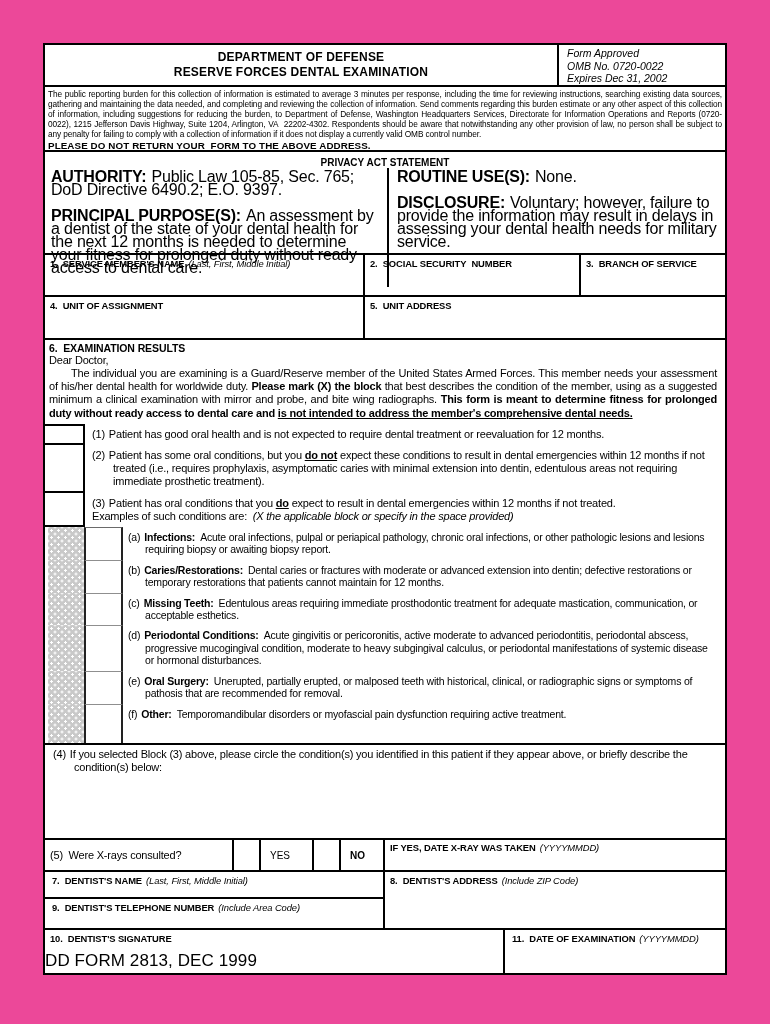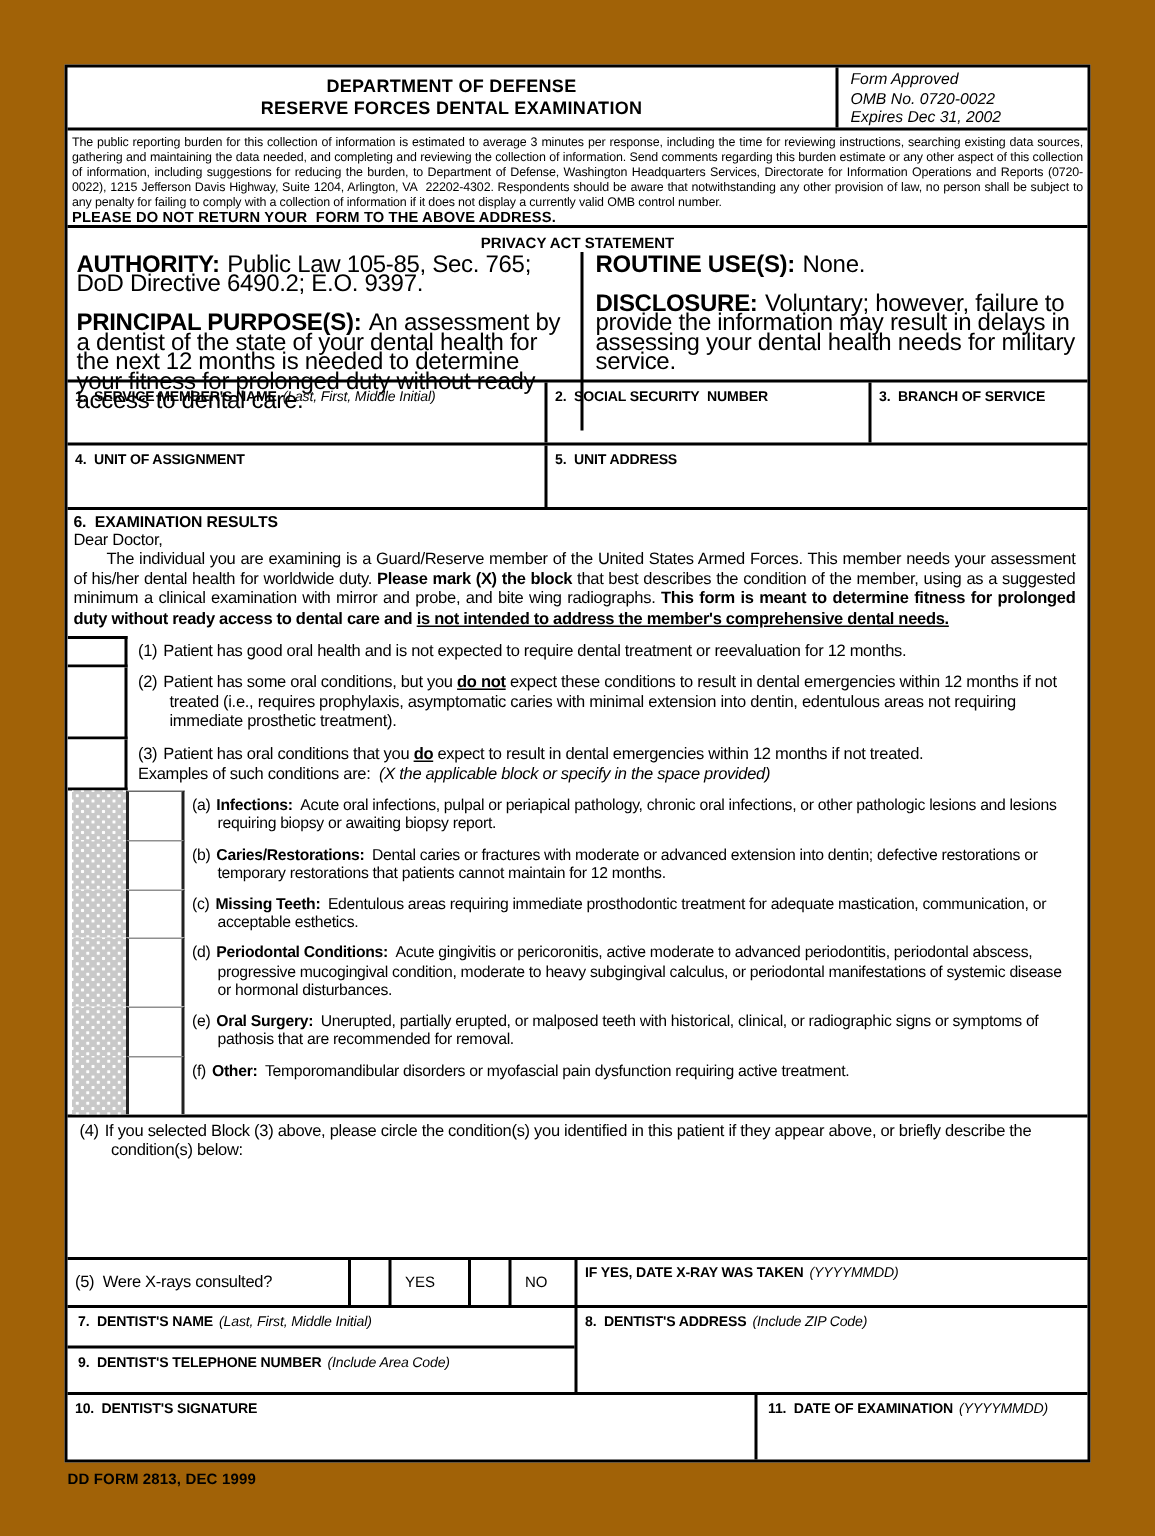--- a/index.html
+++ b/index.html
@@ -1,18 +1,18 @@
 <!DOCTYPE html>
 <html><head>
 <meta charset="utf-8">
 <style>
   * { margin:0; padding:0; box-sizing:border-box; }
   html,body { background:#ffffff; }
   body { width:770px; height:1024px; position:relative; font-family:"Liberation Sans","DejaVu Sans",sans-serif; color:#000; }
-  .page { position:absolute; inset:0; background:#a16207; }
+  .page { position:absolute; inset:0; background:#ec4899; }
 
   .form-box { position:absolute; left:43px; top:43px; width:684px; height:932px; border:2px solid #000; display:flex; flex-direction:column; background:#fff; }
 
   
   .header-row { height:42px; border-bottom:2px solid #000; display:flex; }
   .title-cell { flex:1; text-align:center; padding-top:5px; }
   .title-cell div { font-weight:bold; font-size:12px; line-height:15px; letter-spacing:.2px; }
   .approval-cell { width:168px; border-left:2px solid #000; padding:2px 4px 0 8px; font-style:italic; font-size:10.5px; line-height:12.5px; }
 
   
@@ -66,36 +66,36 @@
   
   .block4 { height:95px; border-bottom:2px solid #000; padding:3px 8px 0 8px; }
   .block4 p { font-size:11px; line-height:13.2px; padding-left:21px; text-indent:-21px; letter-spacing:-.2px; }
 
   
   .block5 { height:32px; border-bottom:2px solid #000; display:flex; }
   .b5q { width:189px; border-right:2px solid #000; font-size:11px; display:flex; align-items:center; padding-left:5px; letter-spacing:-.2px; }
   .b5box { width:27px; border-right:2px solid #000; }
   .b5yes { width:53px; border-right:2px solid #000; font-size:10px; font-weight:normal; display:flex; align-items:center; padding-left:9px; }
   .b5box2 { width:27px; border-right:2px solid #000; }
-  .b5no { width:44px; border-right:2px solid #000; font-size:10px; font-weight:normal; display:flex; align-items:center; padding-left:9px; }
+  .b5no { width:44px; border-right:2px solid #000; font-size:10px; font-weight:bold; display:flex; align-items:center; padding-left:9px; }
   .b5if { flex:1; padding:2px 4px 0 5px; }
 
   
   .rows79 { height:58px; border-bottom:2px solid #000; display:flex; }
   .col79 { width:340px; border-right:2px solid #000; display:flex; flex-direction:column; }
   .row7 { height:27px; border-bottom:2px solid #000; padding:3px 4px 0 7px; }
   .row9 { flex:1; padding:3px 4px 0 7px; }
   .col8 { flex:1; padding:3px 4px 0 5px; }
 
   
   .row10 { flex:1; display:flex; }
   .sig-cell { width:460px; border-right:2px solid #000; padding:3px 4px 0 5px; }
   .date-cell { flex:1; padding:3px 4px 0 7px; }
 
-  .footer { position:absolute; left:45px; top:981px; font-size:10px; font-weight:bold; letter-spacing:.1px; }
+  .footer { position:absolute; left:45px; top:951px; font-size:17px; font-weight:normal; letter-spacing:.1px; }
 </style>
 </head>
 <body>
 
 <div class="page">
   <div class="form-box">
 
     <div class="header-row">
       <div class="title-cell">
         <div>DEPARTMENT OF DEFENSE</div>

